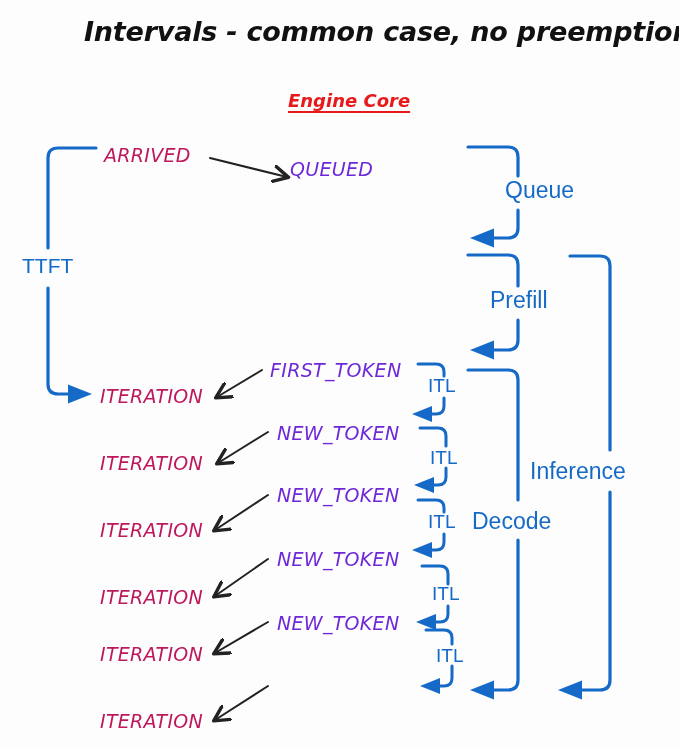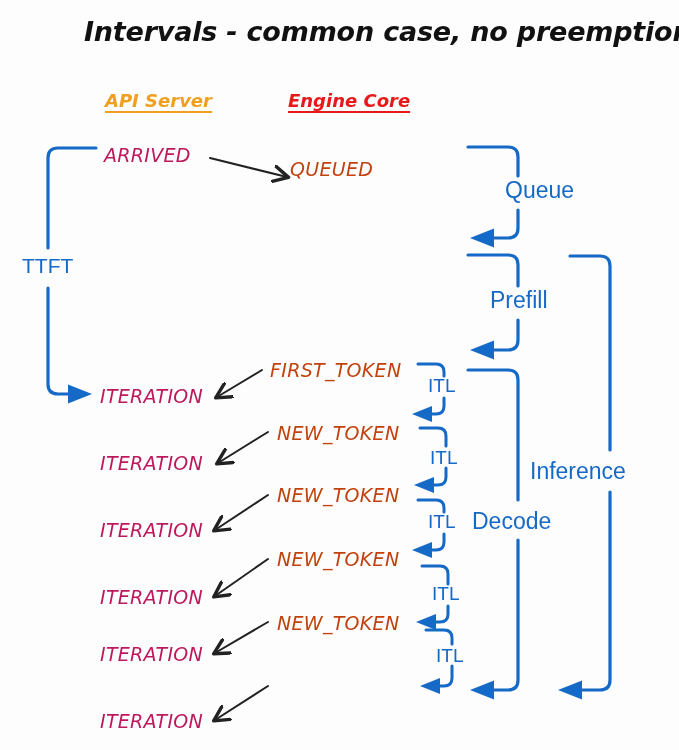--- a/index.html
+++ b/index.html
@@ -29,21 +29,21 @@
   }
   .colhead.api{color:#f0a020;}
   .colhead.engine{color:#e8191b;}
 
   .state{
     font-family:"DejaVu Sans", sans-serif;
     font-style:italic;font-weight:500;font-size:19px;
     letter-spacing:0.3px;
   }
   .state.api{color:#be185d;}
-  .state.engine{color:#c2410c;}
+  .state.engine{color:#6d28d9;}
 
   .blabel{
     font-family:"Liberation Sans", sans-serif;
     font-style:normal;font-weight:400;
     color:#1569c7;
   }
   .blabel.big{font-size:23px;}
   .blabel.mid{font-size:21px;}
   .blabel.small{font-size:19px;}
 </style>
@@ -135,21 +135,20 @@
     </g>
     <g>
       <path d="M426,630 L444,630 Q452,630 452,638 L452,644" fill="none" stroke="#1569c7" stroke-width="3" stroke-linecap="round"></path>
       <path d="M452,666 L452,678 Q452,686 444,686 L438,686" fill="none" stroke="#1569c7" stroke-width="3" stroke-linecap="round"></path>
       <path d="M440,678 L420,686 L440,694 Z" fill="#1569c7"></path>
     </g>
   </svg>
 
   <div class="txt title" style="left:84px;top:16px;">Intervals - common case, no preemptions</div>
 
-  <div class="txt colhead api" style="left:105px;top:90px;">API Server</div>
   <div class="txt colhead engine" style="left:288px;top:90px;">Engine Core</div>
 
   <div class="txt state api" style="left:104px;top:144px;">ARRIVED</div>
   <div class="txt state api" style="left:100px;top:385px;">ITERATION</div>
   <div class="txt state api" style="left:100px;top:452px;">ITERATION</div>
   <div class="txt state api" style="left:100px;top:519px;">ITERATION</div>
   <div class="txt state api" style="left:100px;top:586px;">ITERATION</div>
   <div class="txt state api" style="left:100px;top:643px;">ITERATION</div>
   <div class="txt state api" style="left:100px;top:710px;">ITERATION</div>
 

